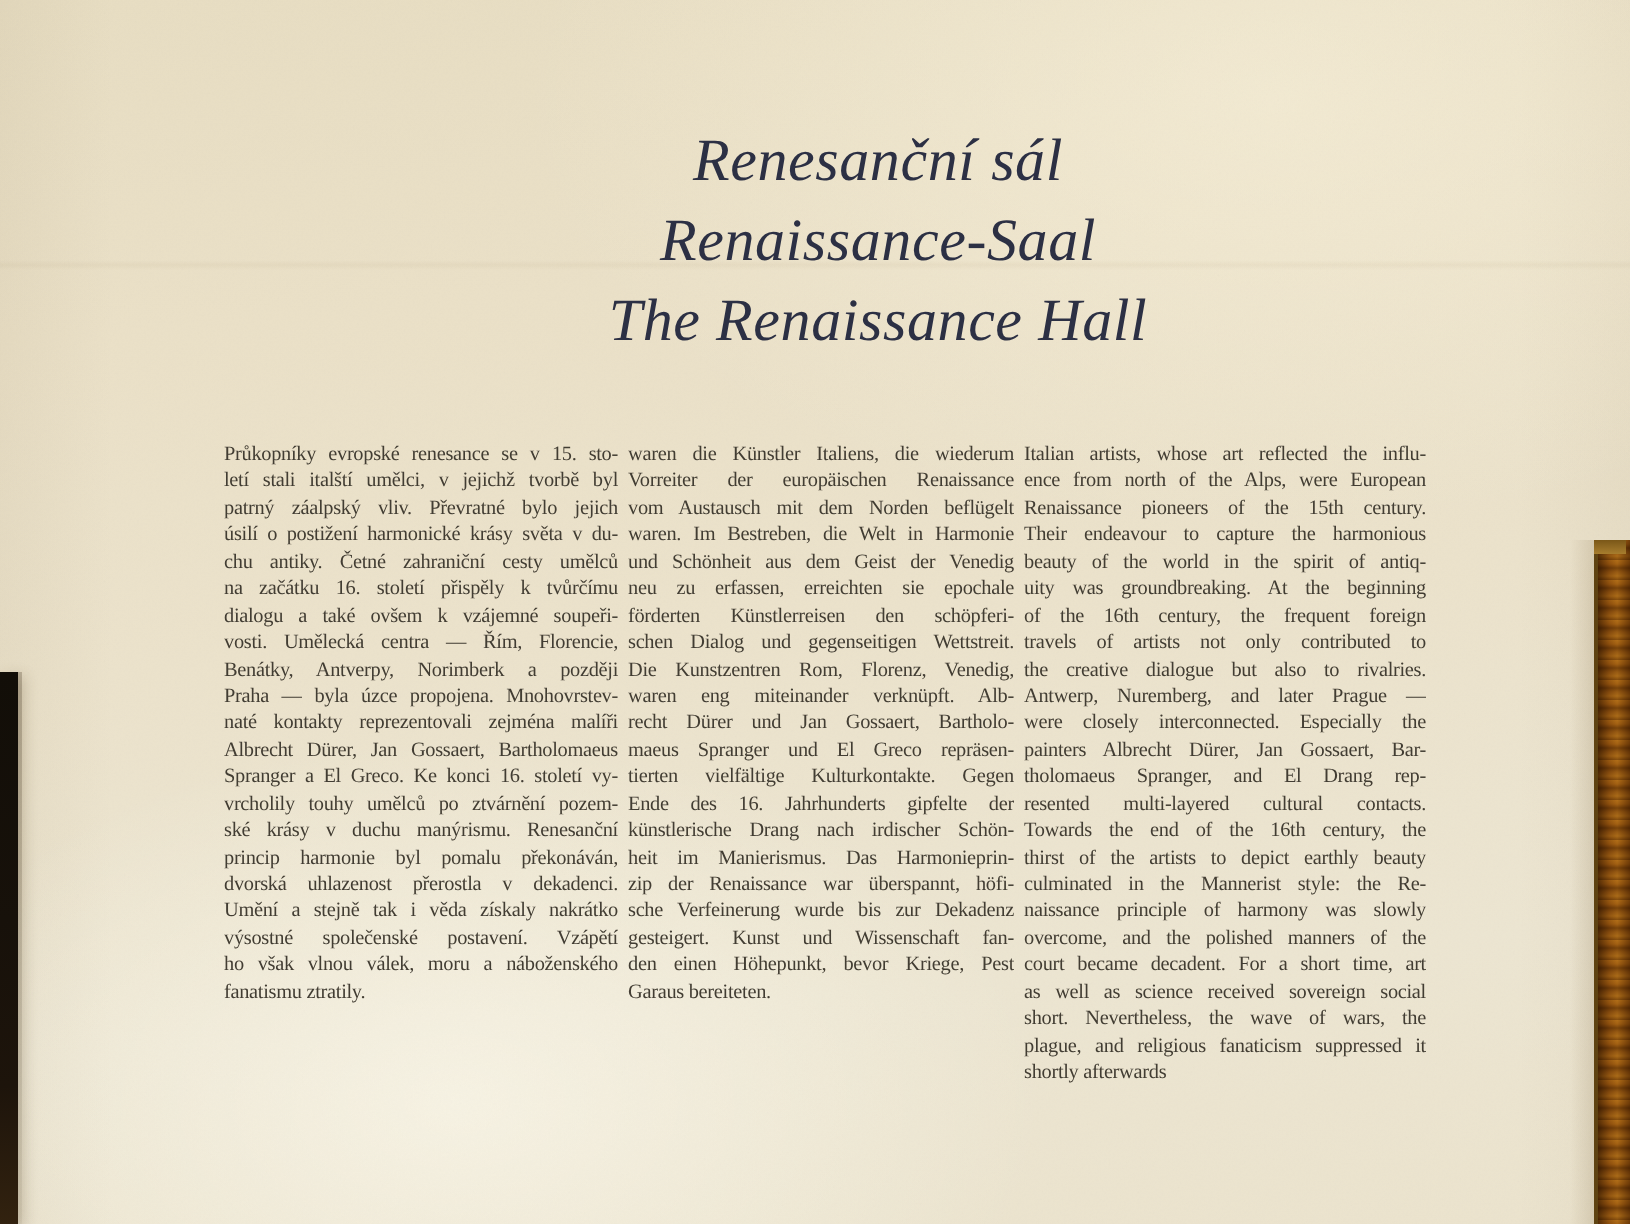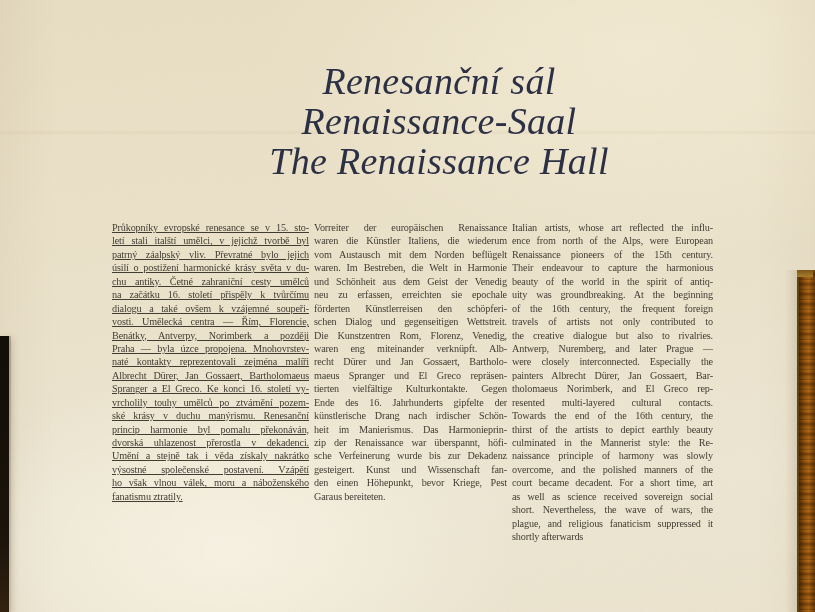--- a/index.html
+++ b/index.html
@@ -20,32 +20,32 @@
     position:absolute;left:0;top:130px;width:815px;height:5px;pointer-events:none;
     background:linear-gradient(180deg, rgba(150,128,88,0.0), rgba(150,128,88,0.07), rgba(150,128,88,0.0));
   }
   .grain{position:absolute;inset:0;pointer-events:none;opacity:.55;}
 
   
   .title{
     position:absolute;top:61px;left:63px;width:752px;
     text-align:center;
     font-style:italic;font-weight:500;
-    font-size:38px;line-height:40px;
+    font-size:30px;line-height:40px;
     color:#2c3044;letter-spacing:.3px;
   }
 
   
   .col{
     position:absolute;top:221px;
     font-size:10.2px;line-height:13.45px;
     letter-spacing:-0.15px;
     color:#423d33;
   }
-  .col-czech{left:112px;width:197px;text-decoration:underline;}
+  .col-czech{left:112px;width:197px;}
   .col-german{left:314px;width:193px;}
   .col-english{left:512px;width:201px;}
   .tline{
     text-align:justify;text-align-last:justify;
     height:13.45px;overflow:hidden;
   }
   .tline.last{text-align-last:left;}
   .title .tline{height:40px;text-align:center;text-align-last:center;}
 
   
@@ -121,22 +121,22 @@
       <div class="tline">ské krásy v duchu manýrismu. Renesanční</div>
       <div class="tline">princip harmonie byl pomalu překonáván,</div>
       <div class="tline">dvorská uhlazenost přerostla v dekadenci.</div>
       <div class="tline">Umění a stejně tak i věda získaly nakrátko</div>
       <div class="tline">výsostné společenské postavení. Vzápětí</div>
       <div class="tline">ho však vlnou válek, moru a náboženského</div>
       <div class="tline last">fanatismu ztratily.</div>
     </div>
 
   <div class="col col-german">
+      <div class="tline">waren die Künstler Italiens, die wiederum</div>
       <div class="tline">Vorreiter der europäischen Renaissance</div>
-      <div class="tline">waren die Künstler Italiens, die wiederum</div>
       <div class="tline">vom Austausch mit dem Norden beflügelt</div>
       <div class="tline">waren. Im Bestreben, die Welt in Harmonie</div>
       <div class="tline">und Schönheit aus dem Geist der Venedig</div>
       <div class="tline">neu zu erfassen, erreichten sie epochale</div>
       <div class="tline">förderten Künstlerreisen den schöpferi-</div>
       <div class="tline">schen Dialog und gegenseitigen Wettstreit.</div>
       <div class="tline">Die Kunstzentren Rom, Florenz, Venedig,</div>
       <div class="tline">waren eng miteinander verknüpft. Alb-</div>
       <div class="tline">recht Dürer und Jan Gossaert, Bartholo-</div>
       <div class="tline">maeus Spranger und El Greco repräsen-</div>
@@ -157,21 +157,21 @@
       <div class="tline">Renaissance pioneers of the 15th century.</div>
       <div class="tline">Their endeavour to capture the harmonious</div>
       <div class="tline">beauty of the world in the spirit of antiq-</div>
       <div class="tline">uity was groundbreaking. At the beginning</div>
       <div class="tline">of the 16th century, the frequent foreign</div>
       <div class="tline">travels of artists not only contributed to</div>
       <div class="tline">the creative dialogue but also to rivalries.</div>
       <div class="tline">Antwerp, Nuremberg, and later Prague —</div>
       <div class="tline">were closely interconnected. Especially the</div>
       <div class="tline">painters Albrecht Dürer, Jan Gossaert, Bar-</div>
-      <div class="tline">tholomaeus Norimberk, and El Greco rep-</div>
+      <div class="tline">tholomaeus Spranger, and El Drang rep-</div>
       <div class="tline">resented multi-layered cultural contacts.</div>
       <div class="tline">Towards the end of the 16th century, the</div>
       <div class="tline">thirst of the artists to depict earthly beauty</div>
       <div class="tline">culminated in the Mannerist style: the Re-</div>
       <div class="tline">naissance principle of harmony was slowly</div>
       <div class="tline">overcome, and the polished manners of the</div>
       <div class="tline">court became decadent. For a short time, art</div>
       <div class="tline">as well as science received sovereign social</div>
       <div class="tline">short. Nevertheless, the wave of wars, the</div>
       <div class="tline">plague, and religious fanaticism suppressed it</div>

